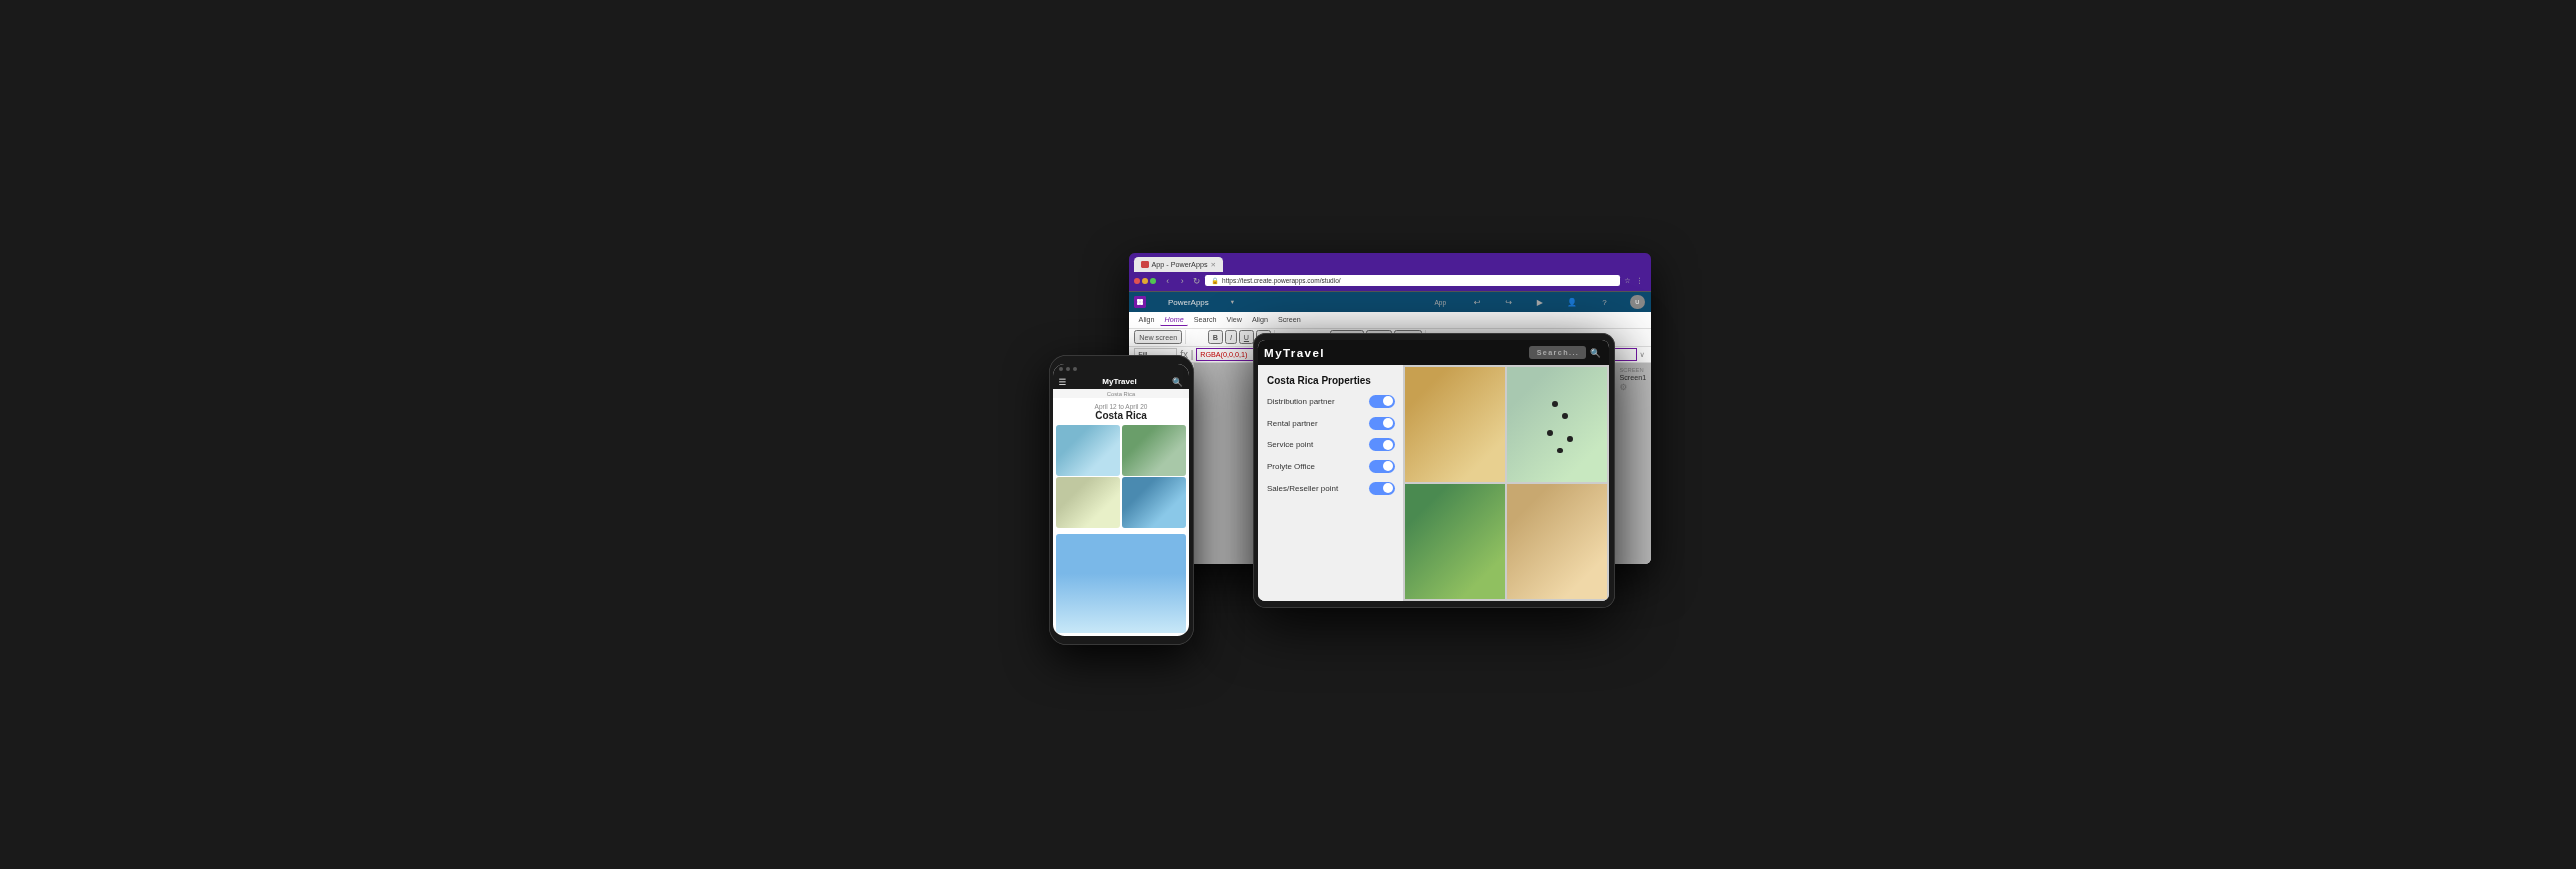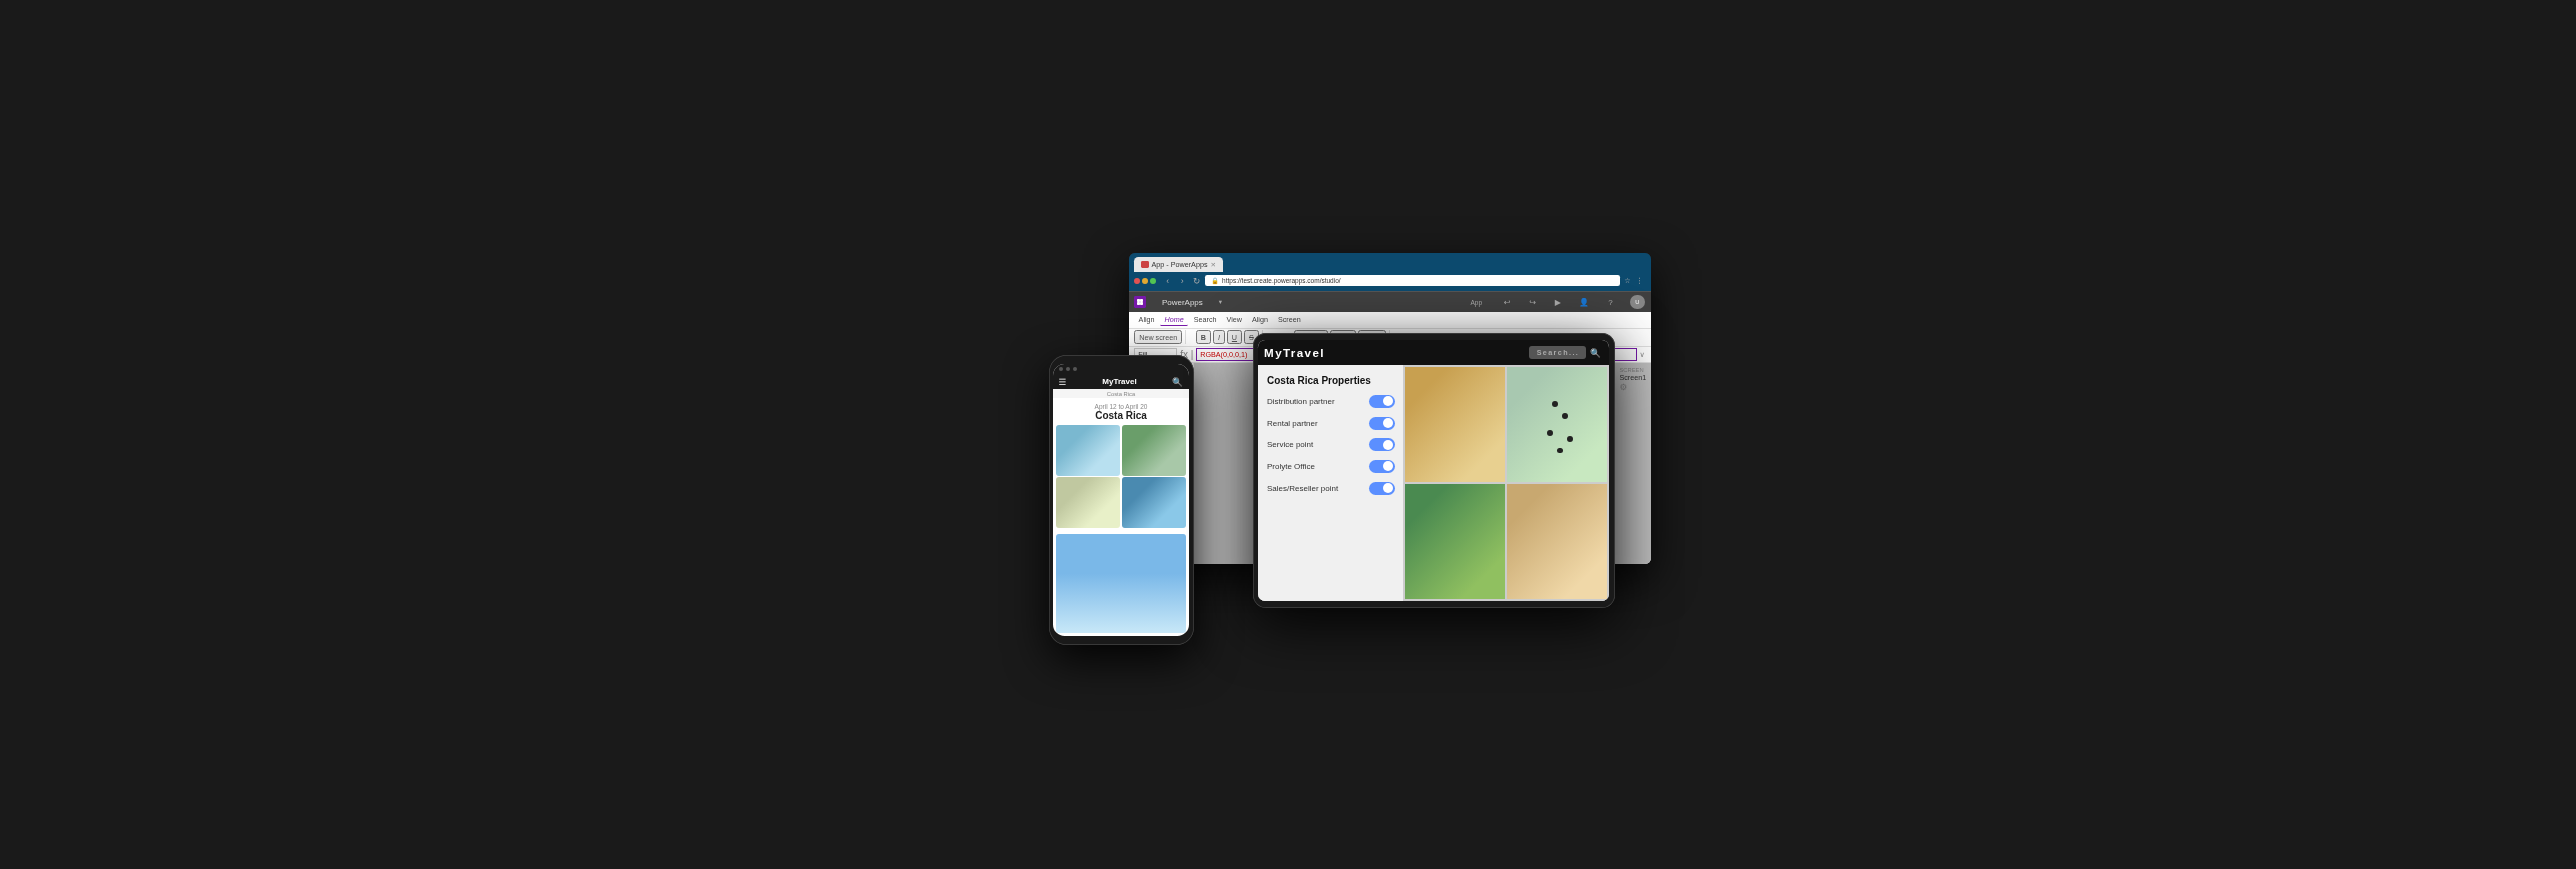--- a/index.html
+++ b/index.html
@@ -22,21 +22,21 @@
       top: 36px;
       width: 522px;
       height: 311px;
       background: #2b2b2b;
       border-radius: 5.8px;
       box-shadow: 0 14.5px 43px rgba(0,0,0,0.8);
       overflow: hidden;
       z-index: 5;
     }
     .browser-chrome {
-      background: #0c4a6e;
+      background: #4c1d95;
       padding: 4.3px 5.8px 0 5.8px;
       border-bottom: 0.7px solid #555;
     }
     .browser-tab-bar {
       display: flex;
       align-items: flex-end;
       margin-bottom: 0;
     }
     .browser-tab {
       background: #e8e8e8;
@@ -95,25 +95,25 @@
     .lock-icon { color: #4a4; font-size: 6.5px; }
     .browser-actions {
       display: flex; gap: 2.2px;
     }
     .browser-action-btn {
       width: 10px; height: 10px;
       color: #aaa; font-size: 7.2px;
       display: flex; align-items: center; justify-content: center;
     }
     .powerapps-header {
-      background: #404040;
+      background: #0c4a6e;
       display: flex;
       align-items: center;
       padding: 2.9px 5.8px;
-      gap: 16px;
+      gap: 22px;
     }
     .pa-logo {
       width: 11.6px; height: 11.6px;
       background: #7719aa;
       border-radius: 1.4px;
       display: flex; align-items: center; justify-content: center;
     }
     .pa-logo-dots {
       display: grid;
       grid-template-columns: 1fr 1fr;
@@ -166,21 +166,21 @@
       align-items: center;
       padding: 1.4px 5.8px;
       gap: 2.9px;
       border-bottom: 0.7px solid #e0e0e0;
       font-size: 7.2px;
     }
     .pa-ribbon-group {
       display: flex; align-items: center; gap: 2.2px;
       padding-right: 2.9px;
       border-right: 0.7px solid #e0e0e0;
-      margin-right: 7px;
+      margin-right: 19px;
     }
     .pa-ribbon-btn {
       padding: 0.7px 2.9px;
       font-size: 7.2px;
       color: #555;
       display: flex; align-items: center; gap: 1.4px;
     }
     .pa-formula-bar {
       background: #fff;
       display: flex;

